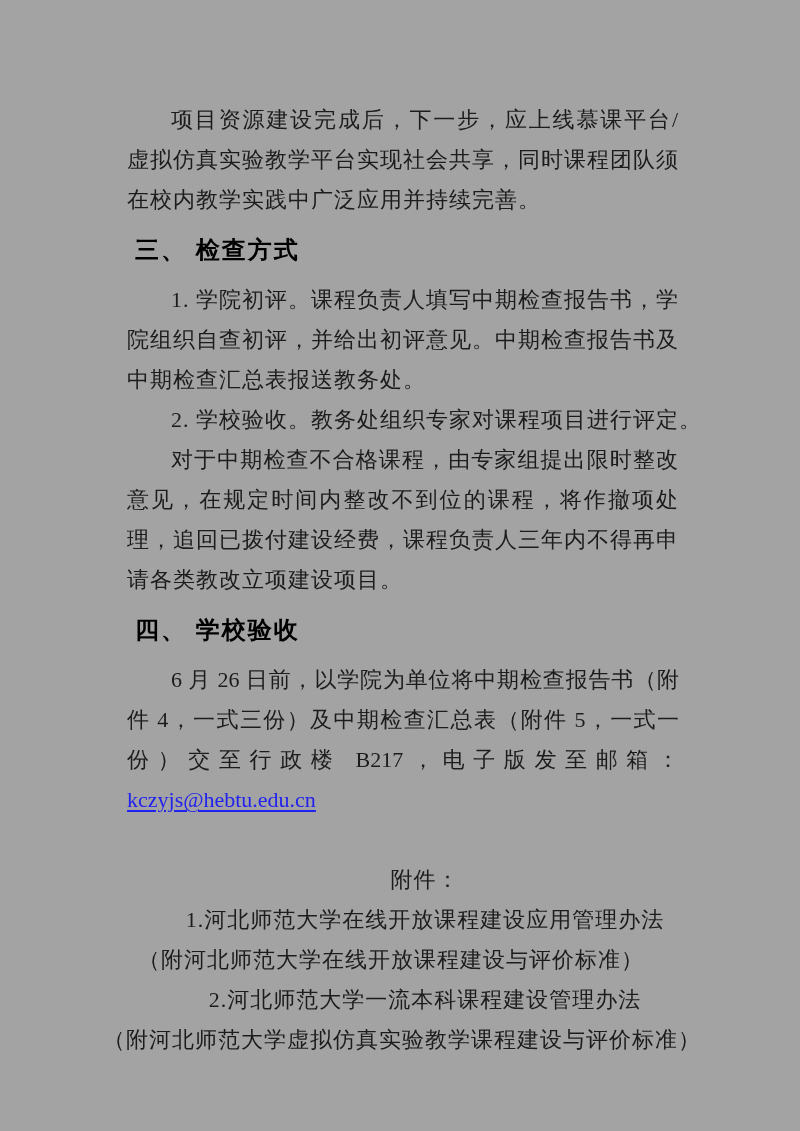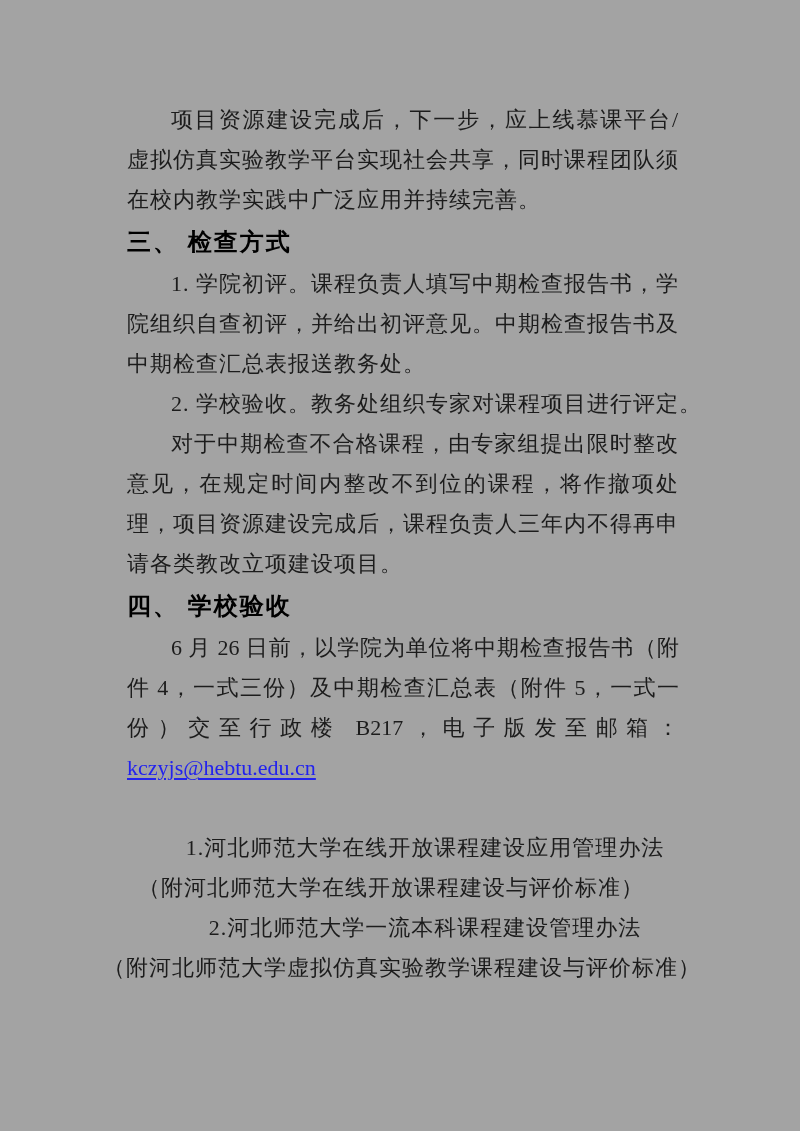--- a/index.html
+++ b/index.html
@@ -29,21 +29,21 @@
   .indent { text-indent: 2em; }
   .tight { letter-spacing: 0; }
   .nowrap { white-space: nowrap; text-align: center; }
   .hang { margin-left: -24px; }
   .heading {
     font-family: "Liberation Sans", sans-serif;
     font-weight: bold;
     font-size: 24px;
     line-height: 44px;
     color: #000000;
-    margin: 0;
+    margin: 8px;
     letter-spacing: 2px;
   }
   .email-link {
     color: #2222ee;
     text-decoration: underline;
     text-underline-offset: 3px;
     cursor: pointer;
   }
   .contact-phone { margin-left: 38px; }
   .spacer-line { height: 40px; }
@@ -55,29 +55,30 @@
   <div class="content">
 
     <p class="body indent">项目资源建设完成后，下一步，应上线慕课平台/虚拟仿真实验教学平台实现社会共享，同时课程团队须在校内教学实践中广泛应用并持续完善。</p>
 
     <h2 class="heading">三、 检查方式</h2>
 
     <p class="body indent">1. 学院初评。课程负责人填写中期检查报告书，学院组织自查初评，并给出初评意见。中期检查报告书及中期检查汇总表报送教务处。</p>
 
     <p class="body indent nowrap">2. 学校验收。教务处组织专家对课程项目进行评定。</p>
 
-    <p class="body indent">对于中期检查不合格课程，由专家组提出限时整改意见，在规定时间内整改不到位的课程，将作撤项处理，项目资源建设完成后，课程负责人三年内不得再申请各类教改立项建设项目。</p>
+    <p class="body indent">对于中期检查不合格课程，由专家组提出限时整改意见，在规定时间内整改不到位的课程，将作撤项处理，追回已拨付建设经费，课程负责人三年内不得再申请各类教改立项建设项目。</p>
 
     <h2 class="heading">四、 学校验收</h2>
 
     <p class="body indent tight"><span>6 月 26 日前，以学院为单位将中期检查报告书（附件 4，一式三份）及中期检查汇总表（附件 5，一式一份）交至行政楼 B217，电子版发至邮箱：</span><a class="email-link" href="#">kczyjs@hebtu.edu.cn</a></p>
 
 
     <div class="spacer-line"></div>
 
+    <p class="body indent nowrap">附件：</p>
 
     <p class="body indent nowrap">1.河北师范大学在线开放课程建设应用管理办法</p>
 
     <p class="body nowrap hang">（附河北师范大学在线开放课程建设与评价标准）</p>
 
     <p class="body indent nowrap">2.河北师范大学一流本科课程建设管理办法</p>
 
     <p class="body nowrap hang">（附河北师范大学虚拟仿真实验教学课程建设与评价标准）</p>
 
   </div>

